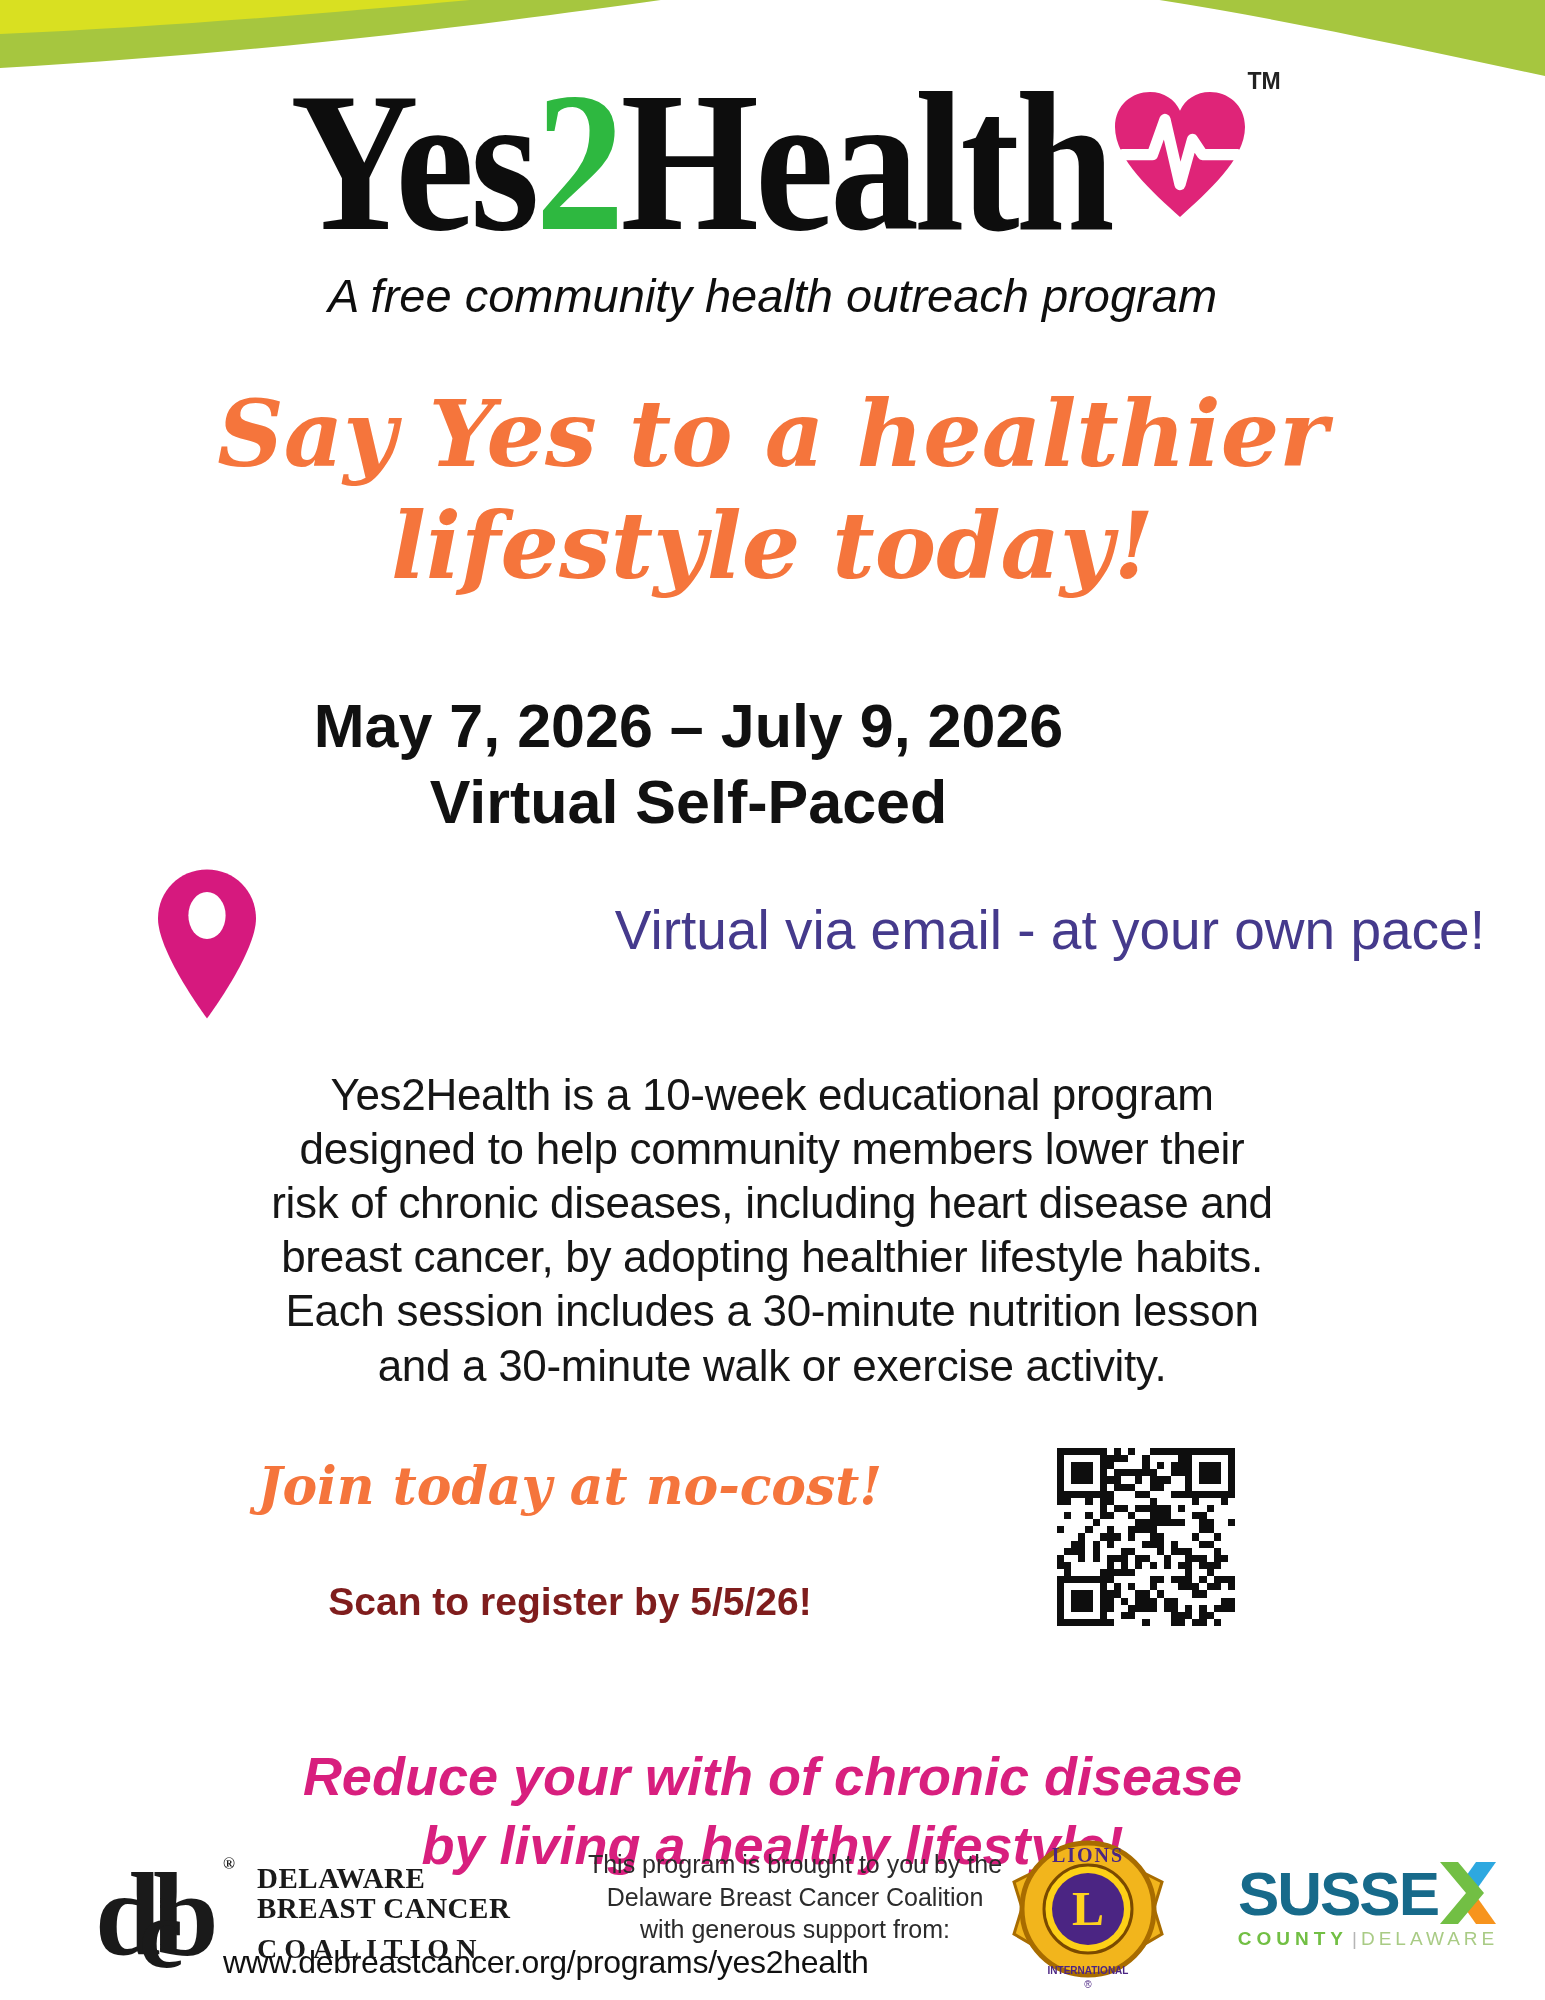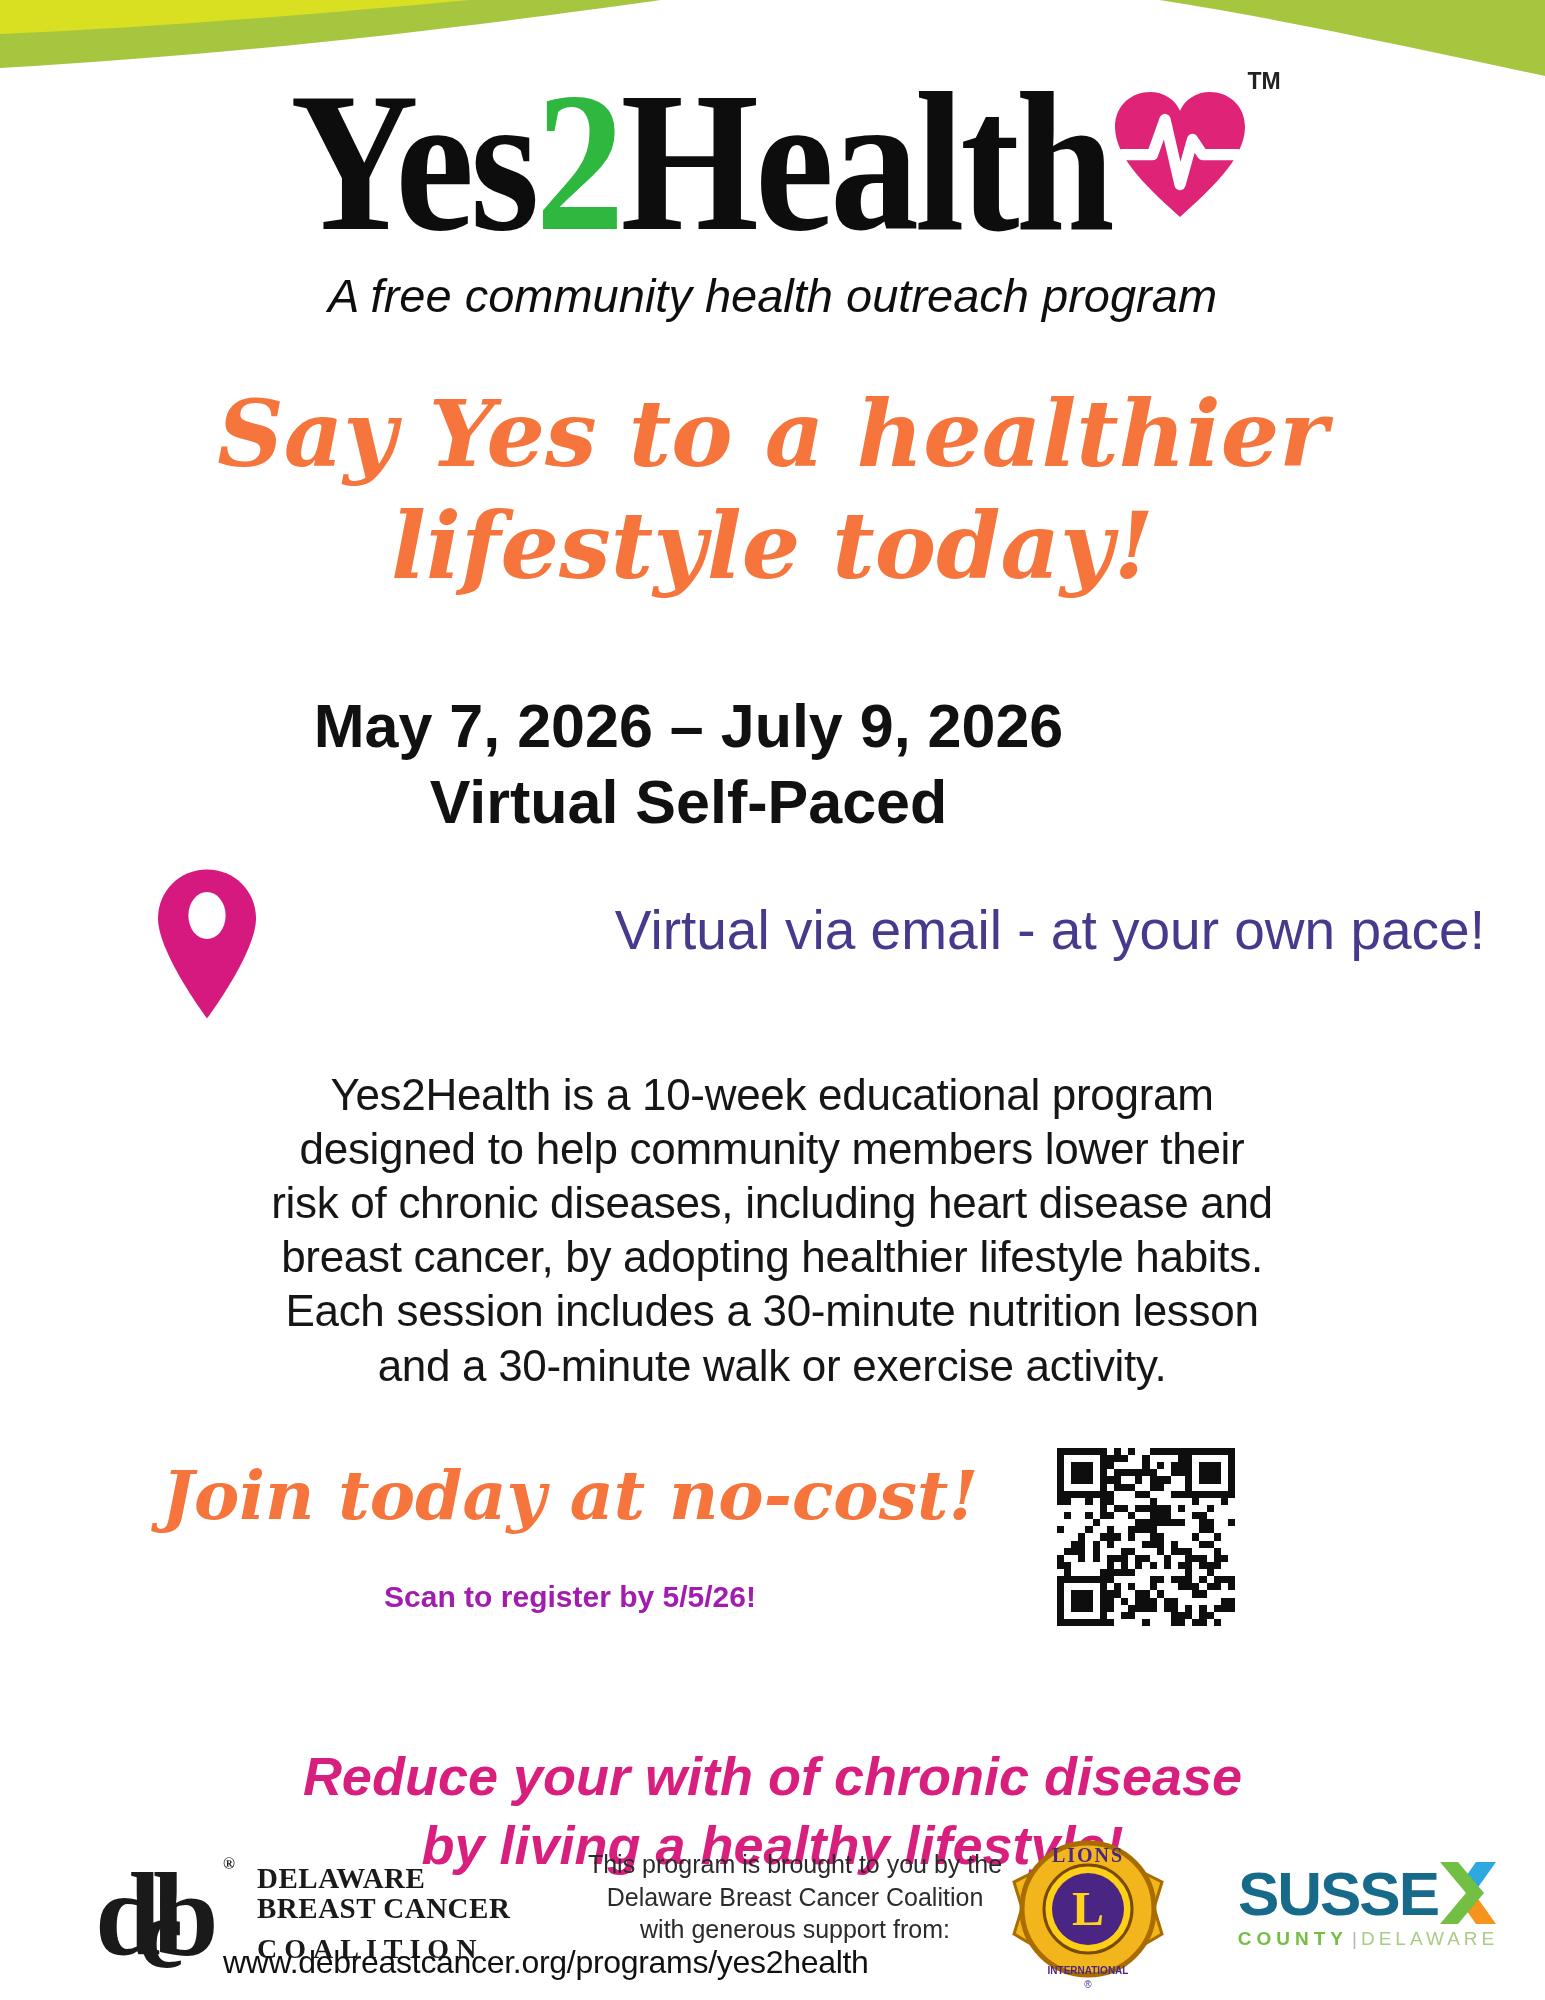--- a/index.html
+++ b/index.html
@@ -36,23 +36,23 @@
   
   .loc-pin { position:absolute; top:868px; left:158px; width:98px; height:152px; }
   .loc-text { position:absolute; top:898px; left:270px; width:1215px; text-align:right;
               font-size:55px; color:#453a8c; }
 
   
   .desc { position:absolute; top:1068px; left:122px; width:1300px; text-align:center;
           font-size:44px; color:#161616; line-height:1.23; letter-spacing:-0.3px; }
 
   
-  .join { position:absolute; top:1455px; left:130px; width:880px; text-align:center; font-size:68px; }
+  .join { position:absolute; top:1455px; left:130px; width:880px; text-align:center; font-size:52px; }
   .scan { position:absolute; top:1580px; left:130px; width:880px; text-align:center;
-          font-size:30px; font-weight:bold; color:#a21caf; }
+          font-size:39px; font-weight:bold; color:#7f1d1d; }
   .qr { position:absolute; top:1448px; left:1057px; width:178px; height:178px;
         display:grid; grid-template-columns:repeat(25,1fr); grid-template-rows:repeat(25,1fr); }
   .qr div { width:100%; height:100%; }
   .qr .b { background:#0e0e0e; }
 
   
   .pink-line { position:absolute; top:1742px; left:0; width:1545px; text-align:center;
                font-size:54px; font-weight:bold; font-style:italic; color:#d81f7e; line-height:1.28; }
 
   

